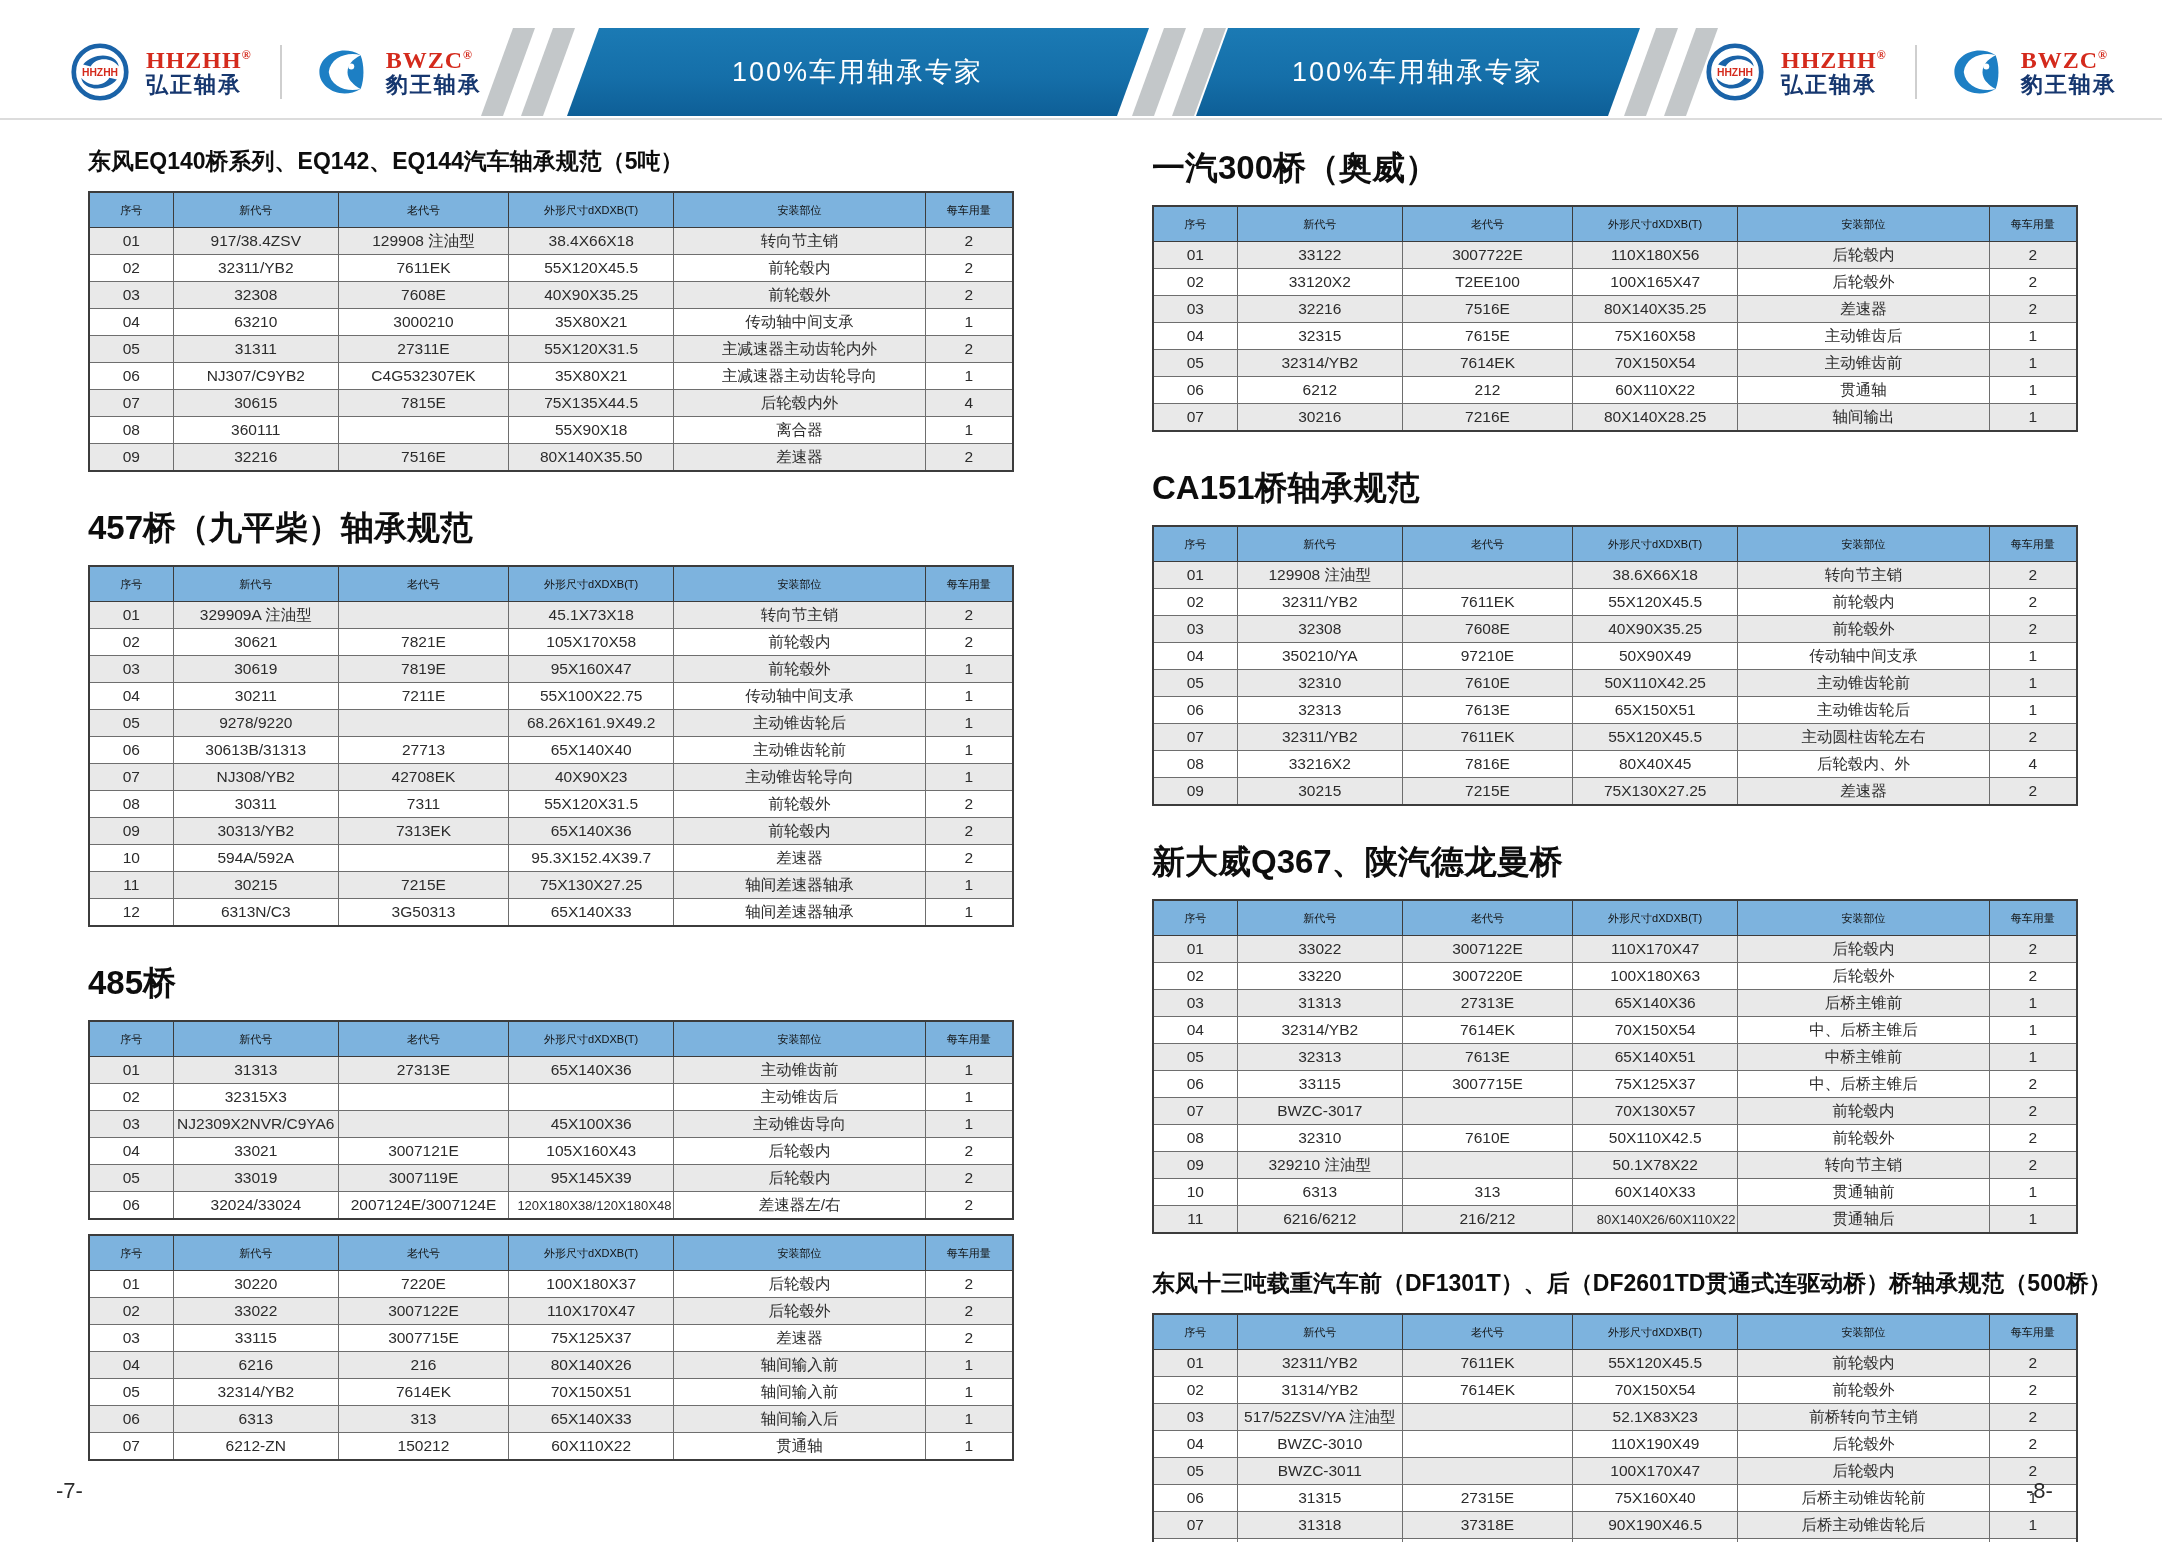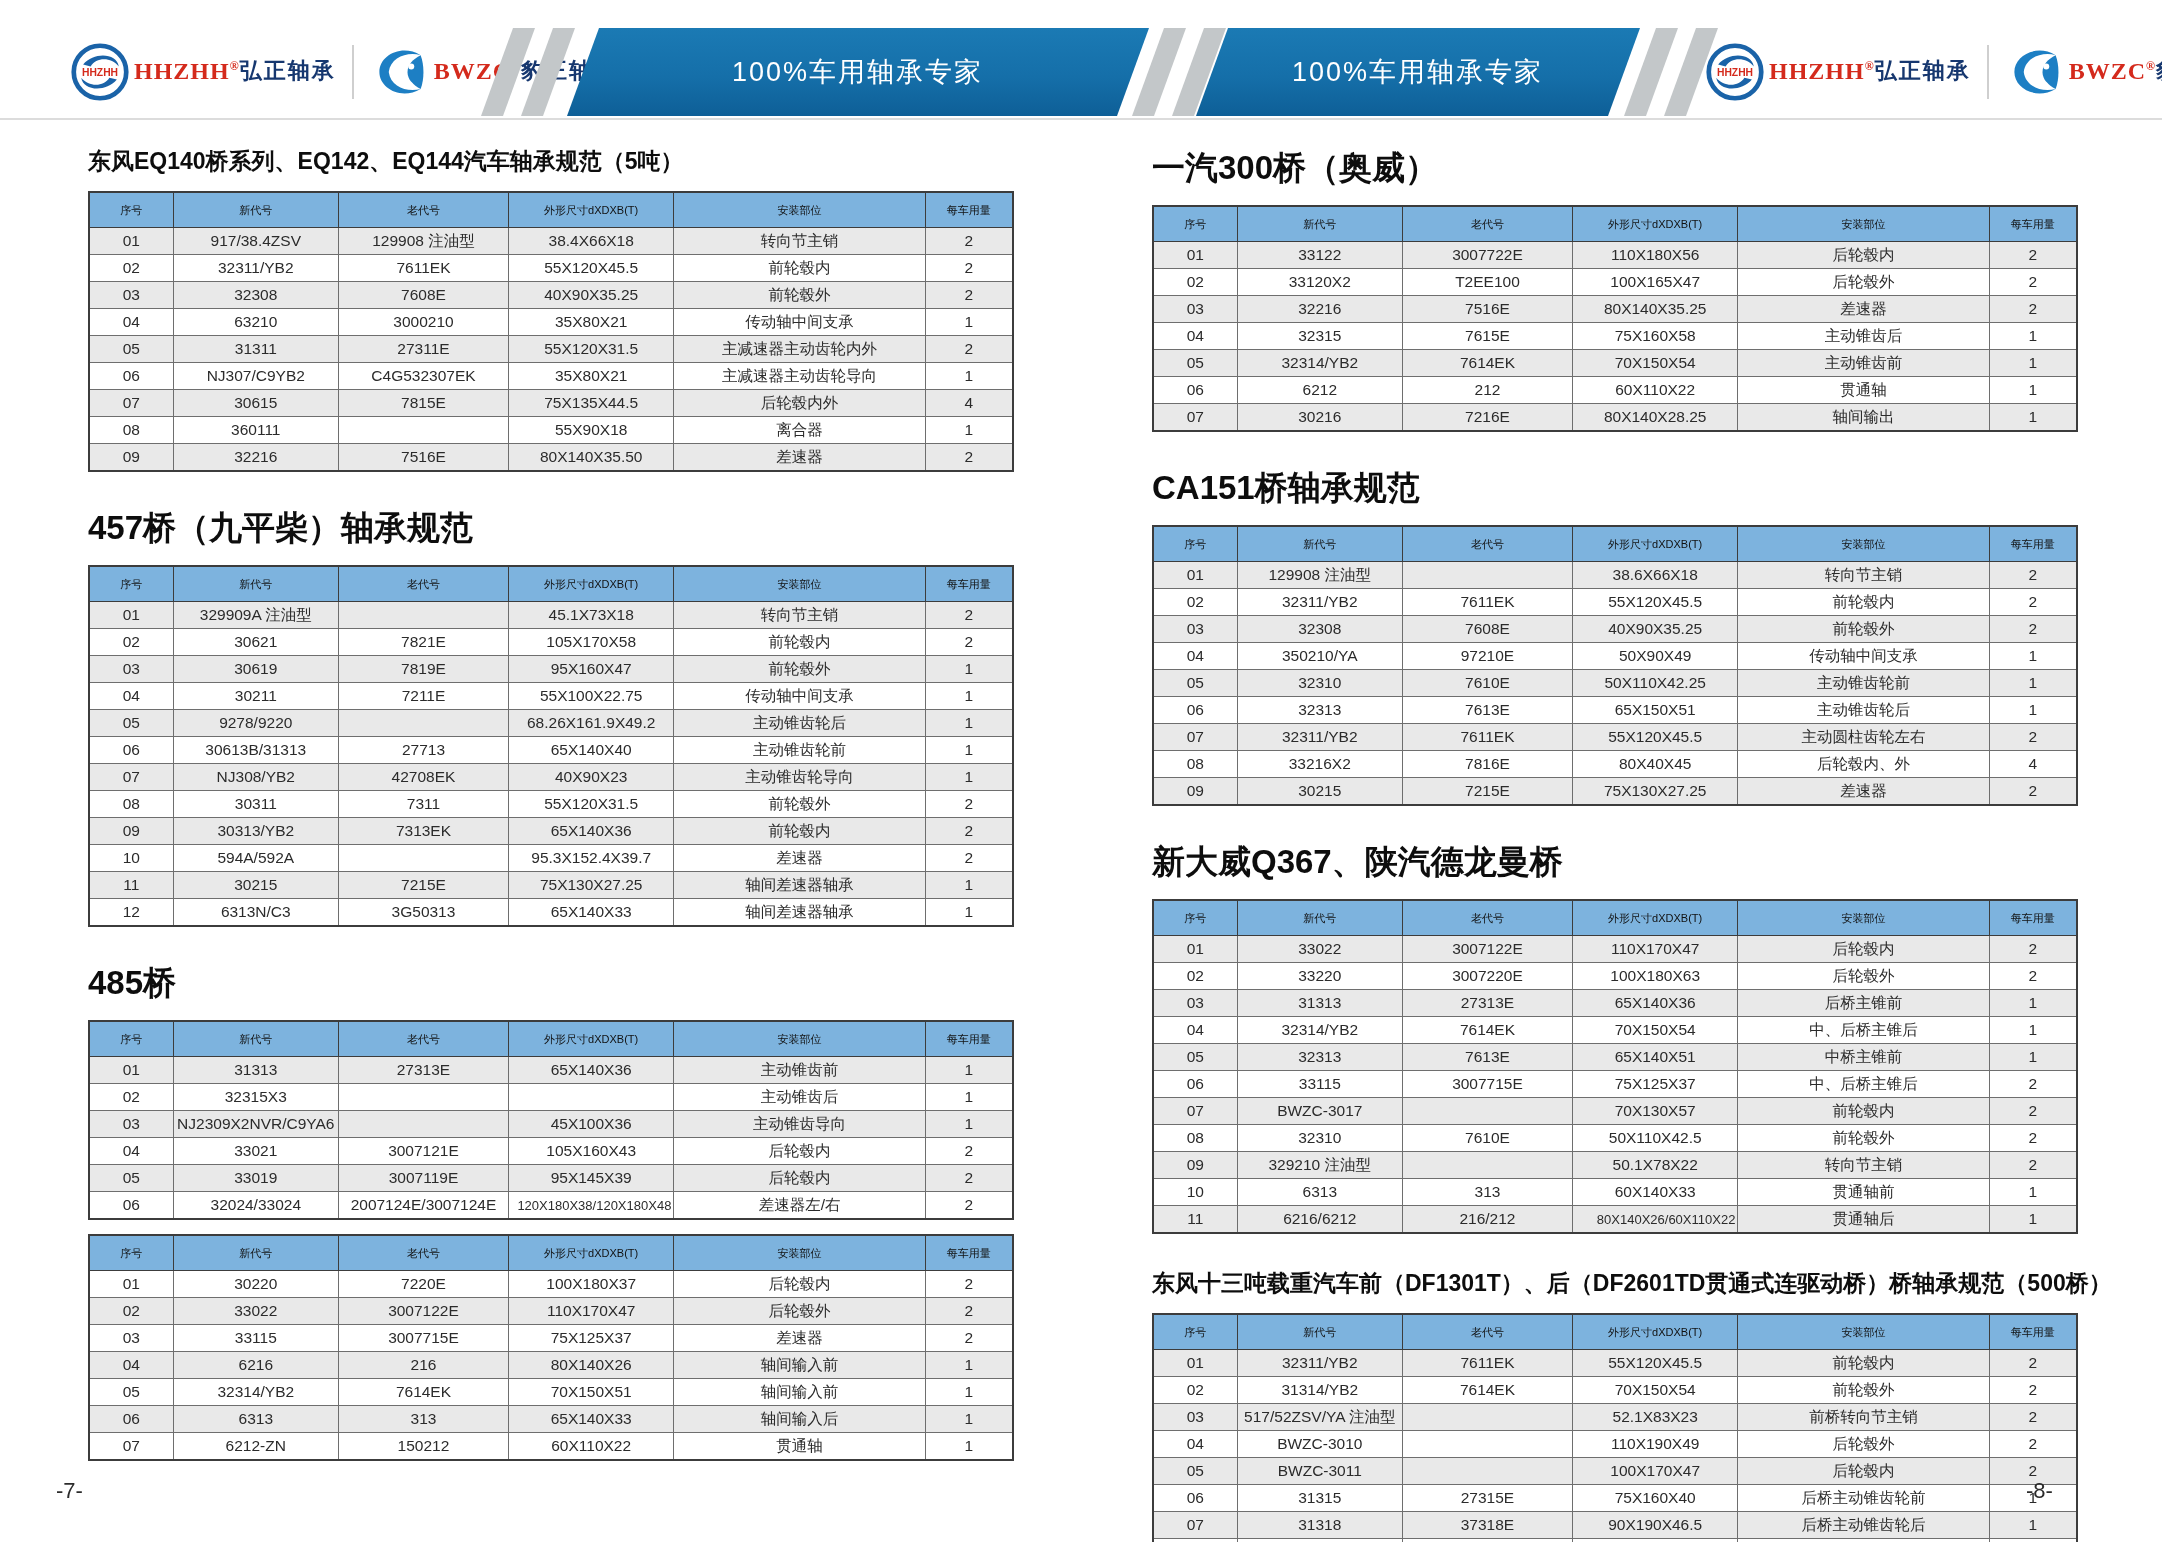--- a/index.html
+++ b/index.html
@@ -16,25 +16,25 @@
     background:linear-gradient(180deg,#1b7ab4 0%,#156fa9 55%,#0e5f97 100%);
     transform:skewX(-20deg);
     display:flex;align-items:center;justify-content:center;
   }
   .banner-left{left:583px;width:550px;}
   .banner-right{left:1212px;width:412px;}
   .banner-text{
     transform:skewX(20deg);color:#ffffff;font-size:27px;letter-spacing:2px;white-space:nowrap;
   }
   .stripe{position:absolute;top:0;height:88px;width:22px;background:#c3c7c9;transform:skewX(-20deg);}
-  .brand-group{position:absolute;top:10px;display:flex;align-items:center;gap:4px;height:68px;}
+  .brand-group{position:absolute;top:10px;display:flex;align-items:center;gap:16px;height:68px;}
   .brand-group.pos-left{left:70px;}
   .brand-group.pos-right{left:1705px;}
   .brand-logo{width:60px;height:60px;flex:0 0 auto;}
-  .brand-words{display:flex;justify-content:center;line-height:1.05;}
+  .brand-words{display:flex;flex-direction:column;justify-content:center;line-height:1.05;}
   .brand-en{
     font-family:"Liberation Serif","DejaVu Serif",serif;font-weight:bold;
     color:#d42a1c;font-size:24px;letter-spacing:1px;white-space:nowrap;
   }
   .brand-en sup{font-size:12px;}
   .brand-cn{color:#16376f;font-size:22px;font-weight:bold;white-space:nowrap;letter-spacing:2px;}
   .brand-divider{width:2px;height:54px;background:#cfcfcf;margin:0 12px;}
   
   .page-col{position:absolute;top:118px;width:926px;}
   .page-col.left{left:88px;}

